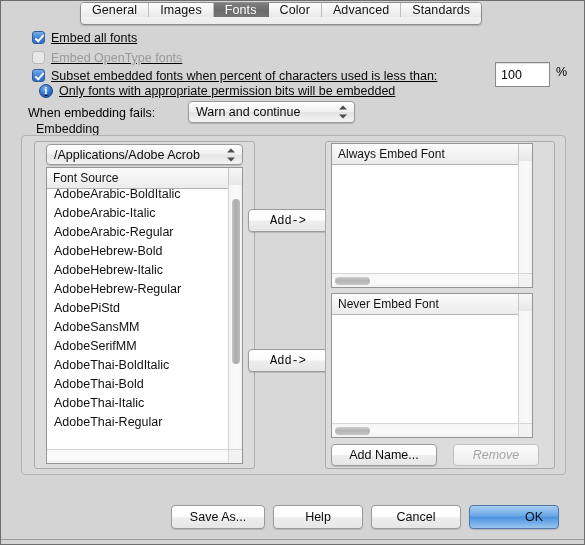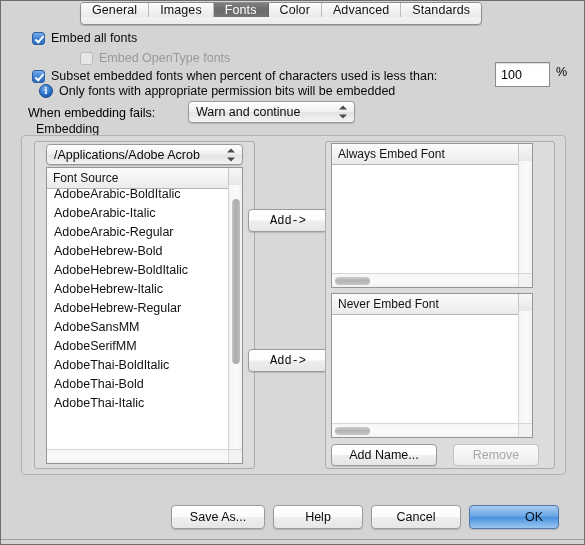--- a/index.html
+++ b/index.html
@@ -49,21 +49,21 @@
     letter-spacing: .1px;
   }
   .tab:last-child { border-right: none; }
   .tab.selected {
     background: linear-gradient(to bottom,#7f7f7f 0%,#6b6b6b 50%,#747474 100%);
     color: #ffffff;
     border-right: 1px solid #6a6a6a;
   }
 
   
-  .row { position: absolute; display: flex; align-items: flex-end; }
+  .row { position: absolute; display: flex; align-items: flex-start; text-decoration: underline; }
   .cb {
     width: 13px; height: 13px;
     border-radius: 3px;
     box-sizing: border-box;
     flex: none;
     position: relative;
     border: 1px solid #7d7d7d;
     background: linear-gradient(to bottom,#ffffff 0%,#ececed 100%);
   }
   .cb.checked {
@@ -260,20 +260,21 @@
     justify-content: center;
     font-size: 12.5px;
     color: #0b0b0b;
     white-space: nowrap;
   }
   .btn.disabled {
     color: #a6a6a6;
     border-color: #c0c0c0;
     background: linear-gradient(to bottom,#fbfbfb 0%,#f4f4f4 50%,#ededed 100%);
     box-shadow: none;
+    font-style: italic;
   }
   .btn.default {
     border: 1px solid #4f77ab;
     background: linear-gradient(to bottom,#a9cdf2 0%,#6aa7e6 45%,#4b93e0 52%,#99c6ef 100%);
     color: #06121f;
   }
   .btn.mono { font-family: "Liberation Mono", monospace; font-size: 12px; }
 
   .bottom-sep {
     position: absolute;
@@ -294,21 +295,21 @@
     <div class="tab">Color</div>
     <div class="tab">Advanced</div>
     <div class="tab">Standards</div>
   </div>
 
   <div class="row" style="left:31px; top:30px;">
     <span class="cb checked"></span>
     <span class="cb-label">Embed all fonts</span>
   </div>
 
-  <div class="row" style="left:31px; top:50px;margin-left:48px;">
+  <div class="row" style="left:31px; top:50px;">
     <span class="cb disabled"></span>
     <span class="cb-label dim">Embed OpenType fonts</span>
   </div>
 
   <div class="row" style="left:31px; top:68px;">
     <span class="cb checked"></span>
     <span class="cb-label">Subset embedded fonts when percent of characters used is less than:</span>
   </div>
   <div class="textfield" style="position:absolute; left:494px; top:61px; width:55px; height:25px;">
     <span>100</span>
@@ -339,28 +340,29 @@
   <div class="listview" style="left:45px; top:166px; width:197px; height:297px;">
     <div class="lv-header">
       <span>Font Source</span>
       <span class="hdr-corner"></span>
     </div>
     <div class="lv-body" style="top:17px; bottom:14px;">
       <div class="lv-item">AdobeArabic-BoldItalic</div>
       <div class="lv-item">AdobeArabic-Italic</div>
       <div class="lv-item">AdobeArabic-Regular</div>
       <div class="lv-item">AdobeHebrew-Bold</div>
-      <div class="lv-item">AdobeHebrew-BoldItalic</div>
       <div class="lv-item">AdobeHebrew-Italic</div>
       <div class="lv-item">AdobeHebrew-Regular</div>
+      <div class="lv-item">AdobePiStd</div>
       <div class="lv-item">AdobeSansMM</div>
       <div class="lv-item">AdobeSerifMM</div>
       <div class="lv-item">AdobeThai-BoldItalic</div>
       <div class="lv-item">AdobeThai-Bold</div>
       <div class="lv-item">AdobeThai-Italic</div>
+      <div class="lv-item">AdobeThai-Regular</div>
     </div>
     <div class="vscroll" style="top:17px; bottom:14px;">
       <div class="vthumb" style="top:14px; height:165px;"></div>
     </div>
     <div class="hscroll" style="right:14px;">
       <div class="hthumb" style="left:3px; width:0px;"></div>
     </div>
     <div class="corner-box"></div>
   </div>
 

